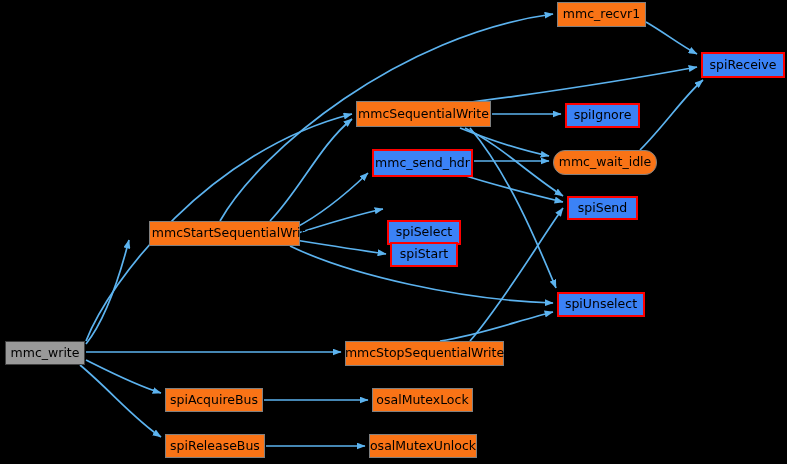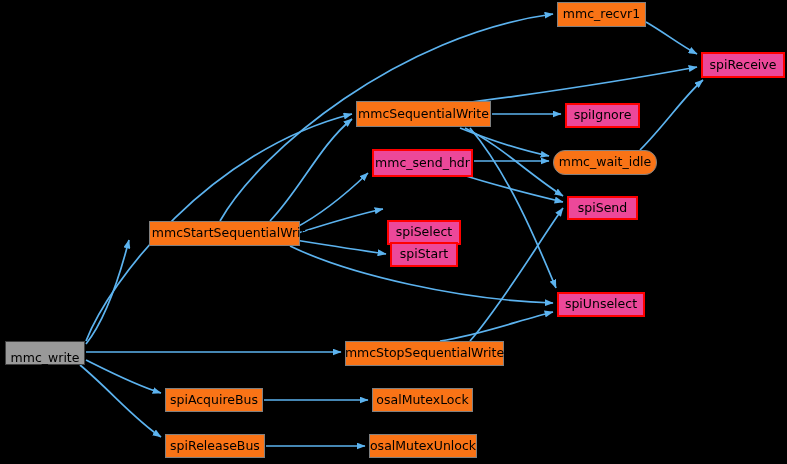--- a/index.html
+++ b/index.html
@@ -5,21 +5,21 @@
   html,body{margin:0;padding:0;background:#000;}
   #stage{position:relative;width:787px;height:464px;background:#000;overflow:hidden;
          font-family:"DejaVu Sans","Liberation Sans",sans-serif;}
   #edges{position:absolute;left:0;top:0;width:787px;height:464px;}
   .node{position:absolute;box-sizing:border-box;display:flex;align-items:center;
         justify-content:center;white-space:nowrap;line-height:1;}
   .node .lbl{display:block;}
   
   .n-plain{background:#f97316;border:1px solid #808080;color:#000000;font-size:12.5px;}
   
-  .n-red{background:#ec4899;border:2px solid #ff0000;color:#000000;font-size:12.5px;}
+  .n-red{background:#3b82f6;border:2px solid #ff0000;color:#000000;font-size:12.5px;}
   
   .n-root{background:#999999;border:1px solid #404040;color:#000000;font-size:12.5px;}
 </style>
 </head>
 <body>
 
 <div id="stage">
   <svg id="edges" viewBox="0 0 787 464" xmlns="http://www.w3.org/2000/svg">
     <defs>
       <marker id="ah" markerWidth="9" markerHeight="7" refX="8.4" refY="3.5" orient="auto" markerUnits="userSpaceOnUse">
@@ -47,21 +47,21 @@
         <path d="M 474,161 L 549,161"></path>
         <path d="M 460,174 C 490,184 530,194 563,202"></path>
         <path d="M 640,150 C 665,125 685,95 703,80"></path>
         <path d="M 470,341 C 505,300 540,240 563,208"></path>
         <path d="M 440,341 C 480,335 520,320 553,312"></path>
         <path d="M 264,400 L 368,400"></path>
         <path d="M 266,446 L 365,446"></path>
       </g>
   </svg>
   <div id="node-layer">
-      <div class="node n-root" style="left: 5px; top: 341px; width: 80px; height: 24px; align-items: flex-end;">
+      <div class="node n-root" style="left: 5px; top: 341px; width: 80px; height: 24px;">
         <span class="lbl">mmc_write</span>
       </div>
       <div class="node n-plain" style="left: 149px; top: 221px; width: 151px; height: 25px; padding-left: 16px;">
         <span class="lbl">mmcStartSequentialWrite</span>
       </div>
       <div class="node n-plain" style="left: 356px; top: 101px; width: 135px; height: 26px;">
         <span class="lbl">mmcSequentialWrite</span>
       </div>
       <div class="node n-plain" style="left: 557px; top: 2px; width: 89px; height: 25px;">
         <span class="lbl">mmc_recvr1</span>

